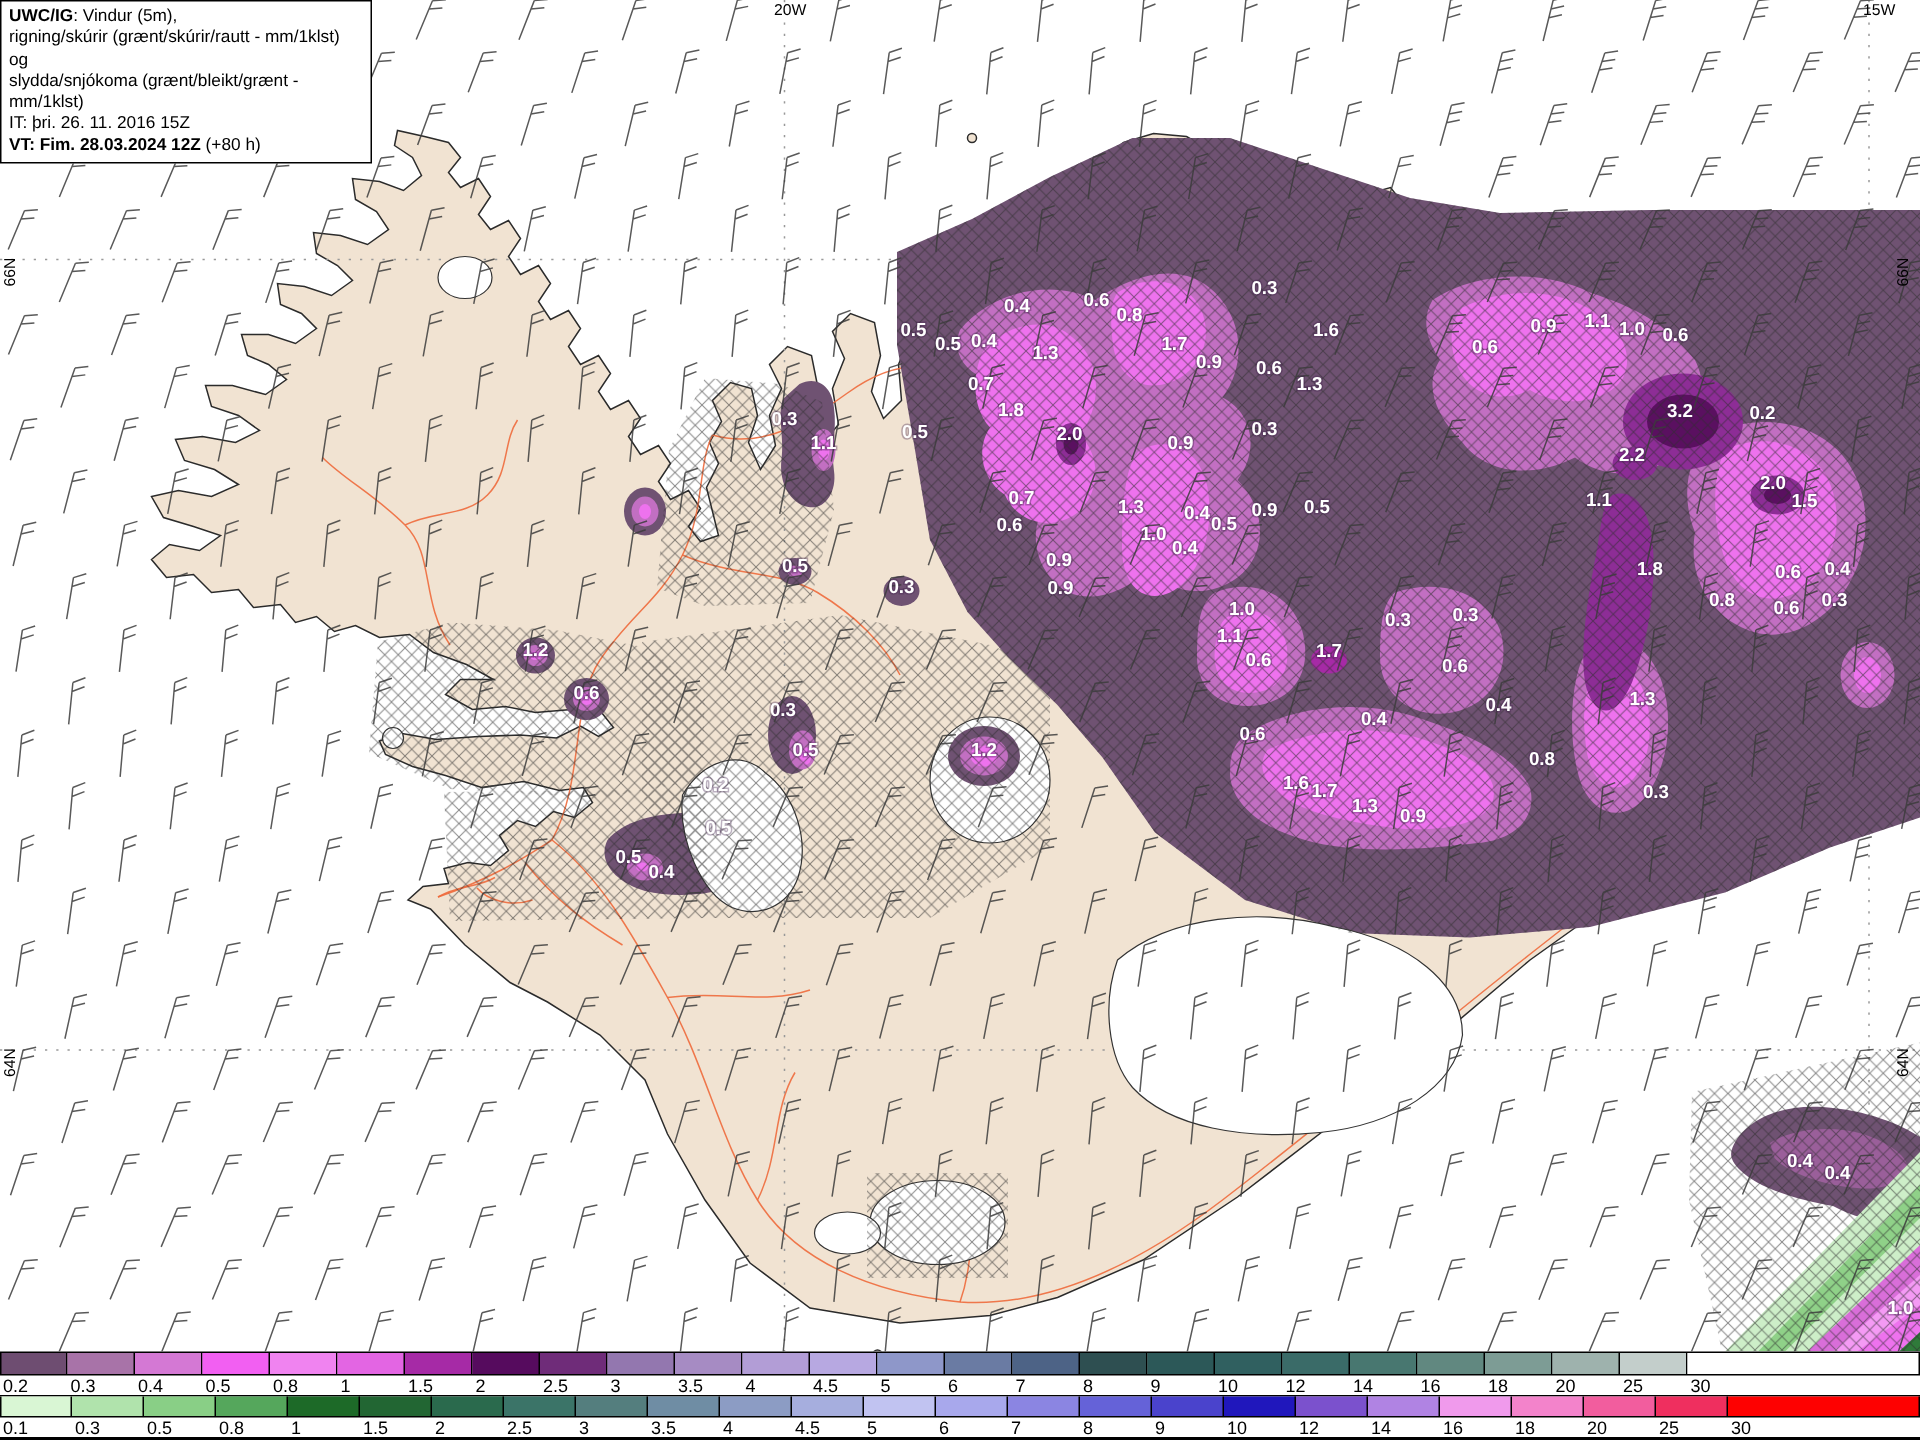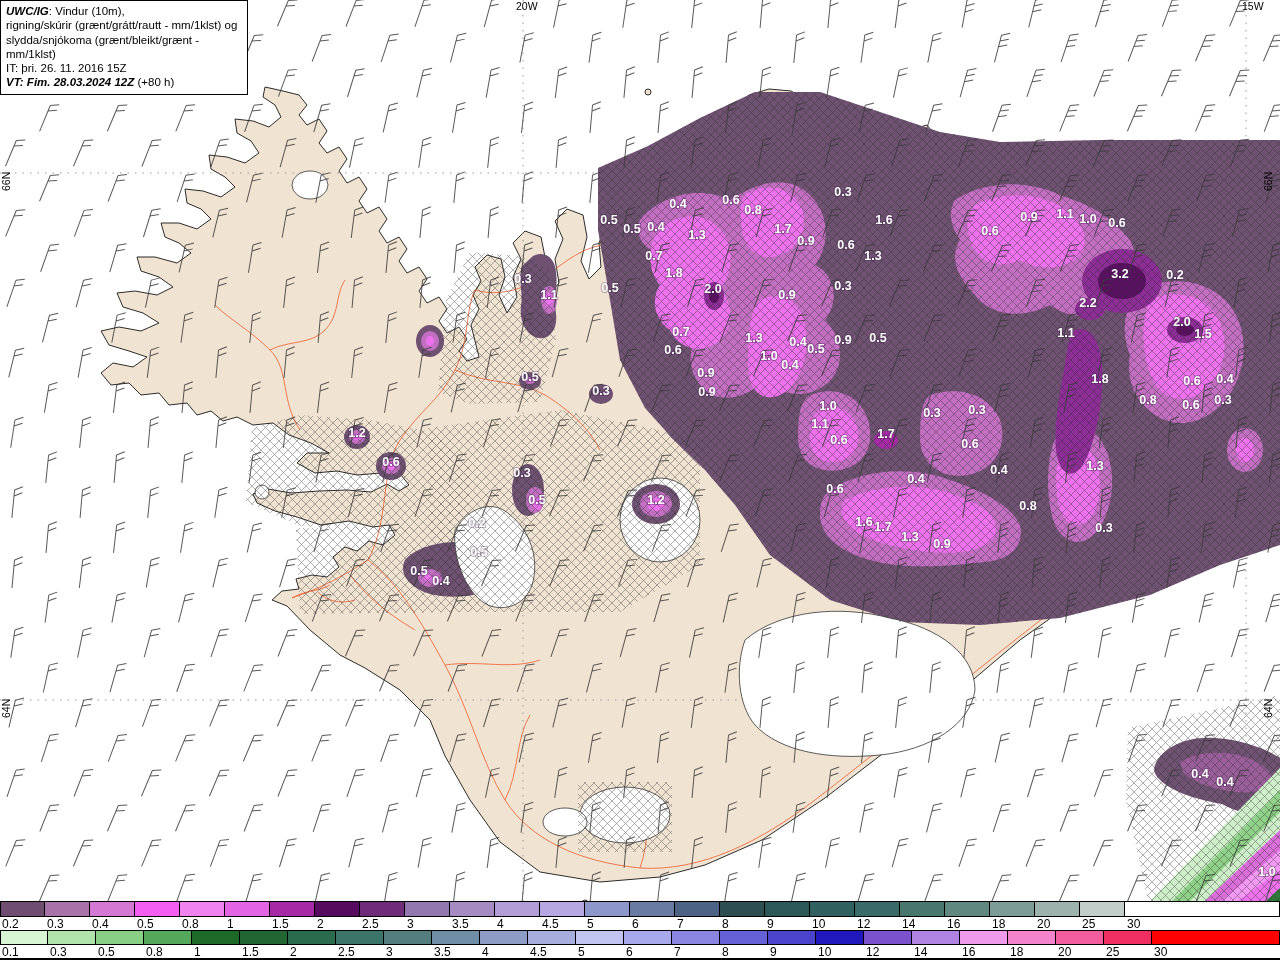--- a/index.html
+++ b/index.html
@@ -2,21 +2,21 @@
 <html><head>
 <meta charset="utf-8">
 <style>
   html,body{margin:0;padding:0;background:#ffffff;}
   .stage{position:relative;width:1280px;height:960px;overflow:hidden;background:#fff;
          font-family:"Liberation Sans",sans-serif;}
   #map{position:absolute;left:0;top:0;}
   
   .titlebox{position:absolute;left:0;top:0;width:236px;background:#ffffff;border:1px solid #000;
             padding:3px 5px 4px 5px;font-size:11.5px;line-height:1.24;color:#000;z-index:6;}
-  .titlebox .b{font-weight:bold;font-style:italic;}
+  .titlebox .b{font-weight:bold;}
   
   .cbars{position:absolute;left:0;top:901px;width:1280px;height:59px;background:#fff;z-index:5;}
   .cbar{position:absolute;left:0;width:1280px;display:flex;border-top:1px solid #000;border-bottom:1px solid #000;box-sizing:border-box;}
   .cbar-top{top:0;height:16px;}
   .cbar-bot{top:29px;height:15px;}
   .cbar .cell{height:100%;border-right:1px solid #000;box-sizing:border-box;}
   .cbar .cell:first-child{border-left:1px solid #000;}
   .cbar-labels{position:absolute;left:0;width:1280px;height:13px;font-size:12px;color:#000;}
   .cbl-top{top:16px;} .cbl-bot{top:44px;}
   .cbar-labels span{position:absolute;top:0;white-space:nowrap;}
@@ -747,22 +747,22 @@
         <text x="516" y="10" class="gratlabel">20W</text>
         <text x="1242" y="10" class="gratlabel">15W</text>
         <text x="10" y="191" class="gratlabel" transform="rotate(-90 10 191)">66N</text>
         <text x="1272" y="191" class="gratlabel" transform="rotate(-90 1272 191)">66N</text>
         <text x="10" y="718" class="gratlabel" transform="rotate(-90 10 718)">64N</text>
         <text x="1272" y="718" class="gratlabel" transform="rotate(-90 1272 718)">64N</text>
       </g>
   </svg>
 
   <div class="titlebox">
-    <div><span class="b">UWC/IG</span><span>: Vindur (10m),</span></div>
-    <div>rigning/skúrir (grænt/grátt/rautt - mm/1klst) og</div>
+    <div><span class="b">UWC/IG</span><span>: Vindur (5m),</span></div>
+    <div>rigning/skúrir (grænt/skúrir/rautt - mm/1klst) og</div>
     <div>slydda/snjókoma (grænt/bleikt/grænt - mm/1klst)</div>
     <div>IT: þri. 26. 11. 2016 15Z</div>
     <div><span class="b">VT: Fim. 28.03.2024 12Z</span><span> (+80 h)</span></div>
   </div>
 
   <div class="cbars">
     <div class="cbar cbar-top" id="cbar-top">
         <div class="cell" style="background: rgb(110, 77, 113); width: 45px;"></div>
         <div class="cell" style="background: rgb(168, 115, 168); width: 45px;"></div>
         <div class="cell" style="background: rgb(212, 120, 212); width: 45px;"></div>

